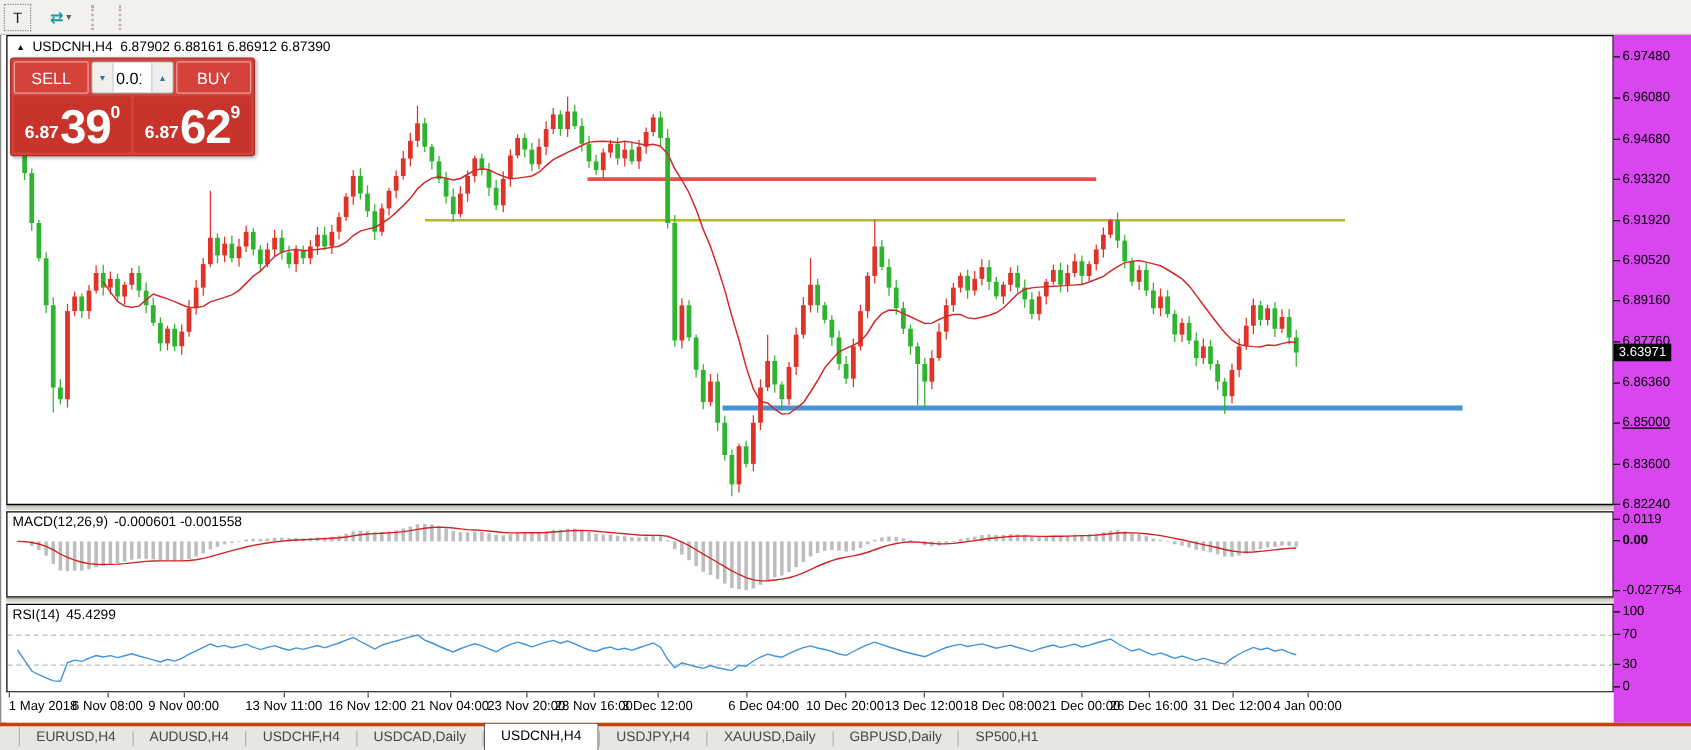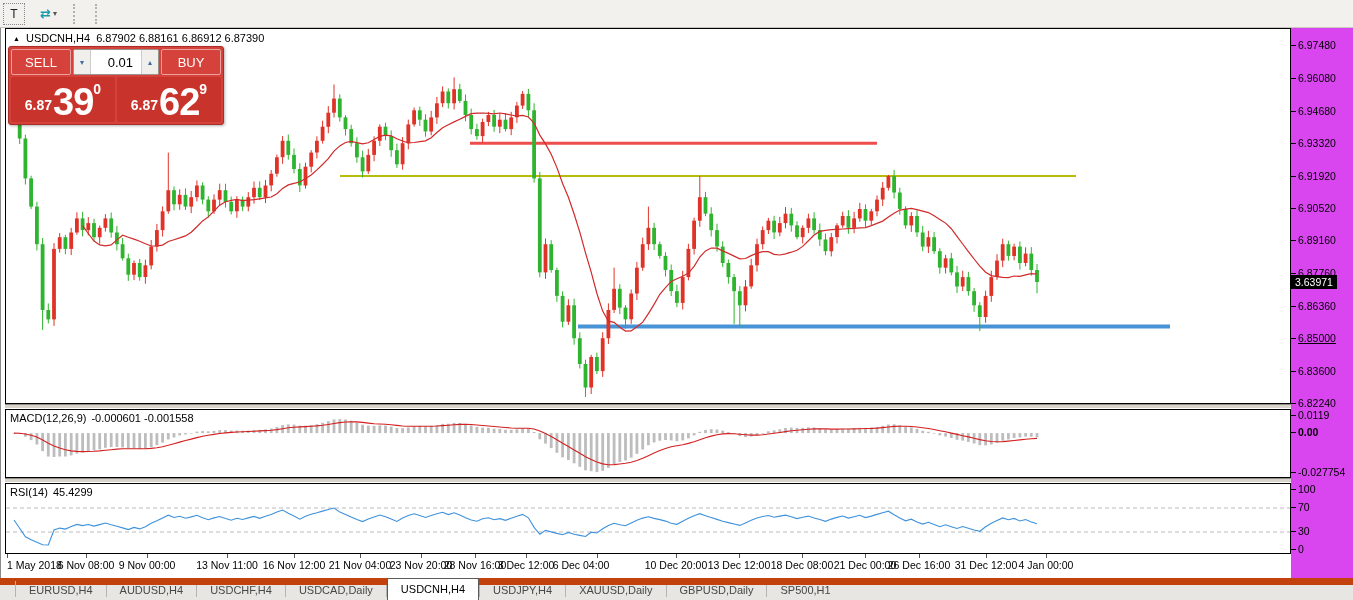--- a/index.html
+++ b/index.html
@@ -30,21 +30,21 @@
   #macd-panel { height:69px; }
   #rsi-panel  { height:71px; }
   .divider { height:5px; background:#d8d4cb; border-top:1px solid #8f8d88; border-bottom:1px solid #ffffff; width:1286px; }
   .panel svg { display:block; width:100%; height:100%; }
   .panel-label { position:absolute; top:2px; left:4px; font-size:11px; color:#000; z-index:4; white-space:nowrap; }
   .panel-label .vals { margin-left:5px; }
   
   .chart-title { position:absolute; top:3px; left:7px; z-index:5; display:flex; align-items:center;
                  gap:6px; font-size:11px; color:#000; }
   .collapse-tri { font-size:7px; }
-  .trade-panel { position:absolute; left:2px; top:17px; width:216px; z-index:6;
+  .trade-panel { position:absolute; left:2px; top:17px; width:196px; z-index:6;
                  background:#d4423b; border:1px solid #a92e28; border-radius:3px; padding:2px;
                  box-shadow:1px 1px 3px rgba(0,0,0,.3); }
   .tp-row1 { display:flex; height:26px; gap:2px; margin-bottom:2px; }
   .tp-sell,.tp-buy { flex:0 0 60px; background:#d4423b; border:1px solid #eaa19d; border-radius:2px;
                      color:#fff; font-size:13px; font-family:inherit; }
   .tp-vol { flex:1; display:flex; background:#fff; border:1px solid #99958e; border-radius:2px; overflow:hidden; }
   .tp-step { width:17px; background:#f1efec; border:none; color:#3a6ea5; font-size:8px; padding:0; font-family:inherit; }
   .tp-dec { border-right:1px solid #ccc; }
   .tp-inc { border-left:1px solid #ccc; }
   .tp-vol-input { flex:1; min-width:0; border:none; outline:none; text-align:right; padding-right:8px;
@@ -59,21 +59,21 @@
   .axis-col { width:63px; position:relative; font-size:10.5px; background:#d946ef; }
   .ax-lab { position:absolute; left:7px; height:12px; line-height:12px; color:#000; white-space:nowrap; }
   .ax-tick { position:absolute; left:0; width:5px; height:1px; background:#000; }
   .price-badge { position:absolute; left:0; z-index:3; background:#000; color:#fff;
                  font-size:10.5px; line-height:14px; padding:0 4px; }
   
   .time-strip { position:relative; height:24px; width:1286px; background:#fff; font-size:10.5px; }
   .t-lab { position:absolute; top:5px; color:#000; white-space:nowrap; }
   .t-tick { position:absolute; top:0; width:1px; height:4px; background:#555; }
   
-  .tabbar { height:22px; background:#e7e6e3; border-top:7px solid #c2410c;
+  .tabbar { height:22px; background:#e7e6e3; border-top:3px solid #c2410c;
             display:flex; align-items:flex-end; padding-left:6px; }
   .tab-stub { width:10px; height:16px; border-right:1px solid #b5b3ae; margin-bottom:3px; }
   .tab { height:20px; line-height:20px; padding:0 13px; font-size:11px; color:#474747; white-space:nowrap; }
   .tab-active { background:#fff; border:1px solid #5a5a5a; border-bottom:none; height:22px;
                 line-height:21px; color:#000; border-radius:2px 2px 0 0; }
   .tab-sep { width:1px; height:12px; background:#b5b3ae; align-self:center; margin-top:4px; }
 </style>
 </head>
 <body>
 
@@ -705,21 +705,21 @@
         <span class="t-lab" style="left: 289px; transform: translateX(-50%);">16 Nov 12:00</span>
         <span class="t-tick" style="left: 289px;"></span>
         <span class="t-lab" style="left: 355px; transform: translateX(-50%);">21 Nov 04:00</span>
         <span class="t-tick" style="left: 355px;"></span>
         <span class="t-lab" style="left: 416px; transform: translateX(-50%);">23 Nov 20:00</span>
         <span class="t-tick" style="left: 416px;"></span>
         <span class="t-lab" style="left: 470px; transform: translateX(-50%);">28 Nov 16:00</span>
         <span class="t-tick" style="left: 470px;"></span>
         <span class="t-lab" style="left: 521px; transform: translateX(-50%);">3 Dec 12:00</span>
         <span class="t-tick" style="left: 521px;"></span>
-        <span class="t-lab" style="left: 576px; transform: translateX(-50%);">6 Dec 04:00</span>
+        <span class="t-lab" style="left: 592px; transform: translateX(-50%); padding-left: 28px;">6 Dec 04:00</span>
         <span class="t-tick" style="left: 592px;"></span>
         <span class="t-lab" style="left: 671px; transform: translateX(-50%);">10 Dec 20:00</span>
         <span class="t-tick" style="left: 671px;"></span>
         <span class="t-lab" style="left: 734px; transform: translateX(-50%);">13 Dec 12:00</span>
         <span class="t-tick" style="left: 734px;"></span>
         <span class="t-lab" style="left: 797px; transform: translateX(-50%);">18 Dec 08:00</span>
         <span class="t-tick" style="left: 797px;"></span>
         <span class="t-lab" style="left: 860px; transform: translateX(-50%);">21 Dec 00:00</span>
         <span class="t-tick" style="left: 860px;"></span>
         <span class="t-lab" style="left: 914px; transform: translateX(-50%);">26 Dec 16:00</span>

